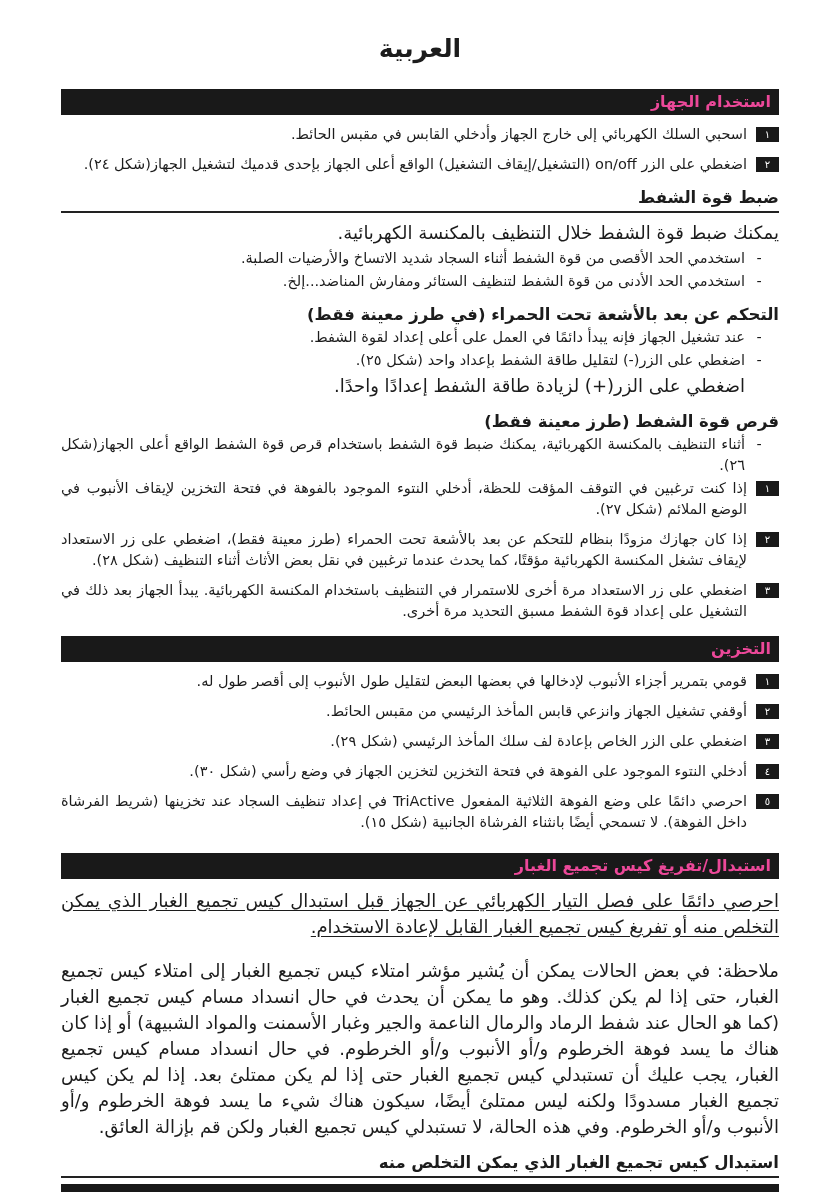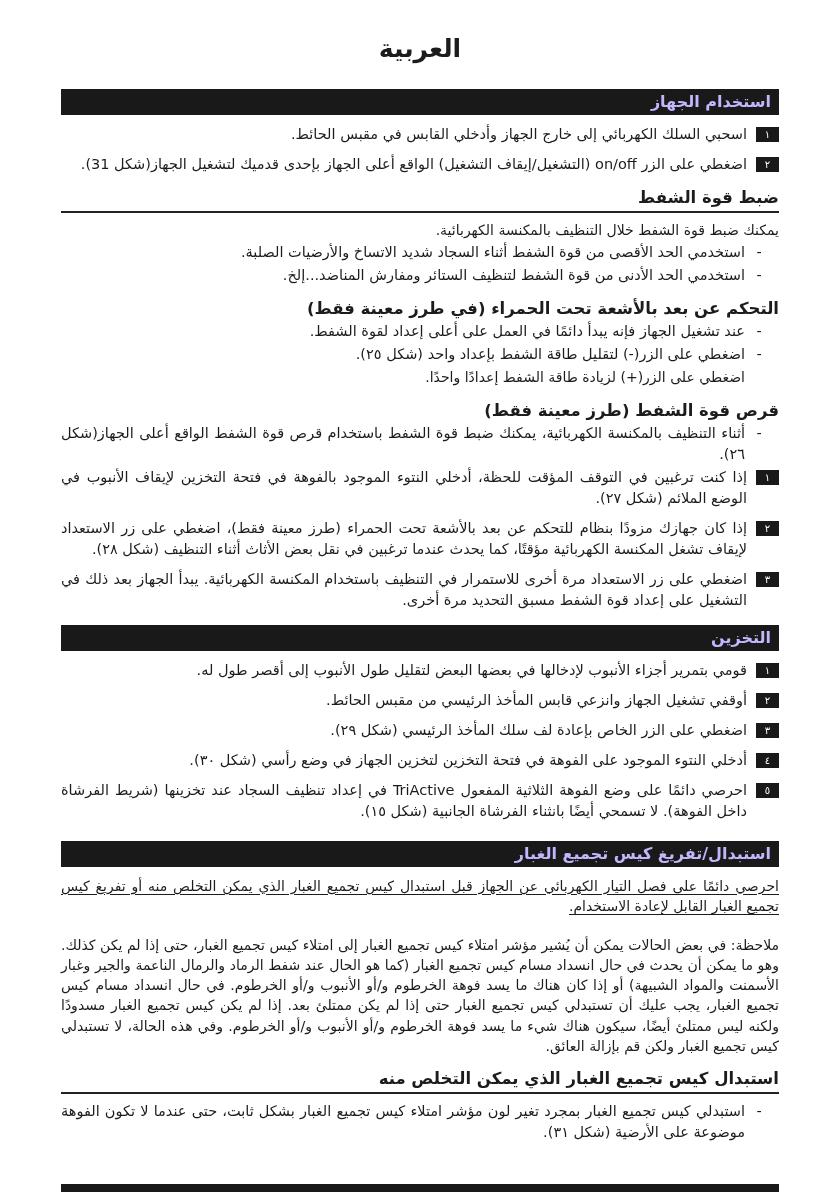--- a/index.html
+++ b/index.html
@@ -17,21 +17,21 @@
   .lang-title {
     font-size: 25px;
     font-weight: bold;
     text-align: center;
     margin: 4px 0 26px 0;
     letter-spacing: 0.5px;
   }
 
   .black-bar {
     background: #191919;
-    color: #c4b5fd;
+    color: #ec4899;
     font-weight: bold;
     font-size: 16px;
     line-height: 26px;
     height: 26px;
     padding: 0 8px;
     margin: 0 0 9px 0;
   }
 
   .step {
     display: flex;
@@ -59,21 +59,21 @@
     font-size: 16.5px;
     margin: 13px 0 3px 0;
   }
   .ruled {
     border-bottom: 2px solid #222222;
     padding-bottom: 4px;
     margin-bottom: 7px;
   }
 
   .body-text {
-    font-size: 14px;
+    font-size: 18px;
     line-height: 1.45;
     text-align: justify;
     margin: 0 0 2px 0;
   }
 
   .dash-item {
     display: flex;
     gap: 8px;
     padding-right: 14px;
     font-size: 14.5px;
@@ -114,21 +114,21 @@
   <h1 class="lang-title">العربية</h1>
 
   <div class="black-bar">استخدام الجهاز</div>
 
   <div class="step">
     <span class="step-num">١</span>
     <span class="step-text">اسحبي السلك الكهربائي إلى خارج الجهاز وأدخلي القابس في مقبس الحائط.</span>
   </div>
   <div class="step">
     <span class="step-num">٢</span>
-    <span class="step-text">اضغطي على الزر on/off (التشغيل/إيقاف التشغيل) الواقع أعلى الجهاز بإحدى قدميك لتشغيل الجهاز(شكل 31).</span>
+    <span class="step-text">اضغطي على الزر on/off (التشغيل/إيقاف التشغيل) الواقع أعلى الجهاز بإحدى قدميك لتشغيل الجهاز(شكل ٢٤).</span>
   </div>
 
   <h2 class="sub-heading ruled">ضبط قوة الشفط</h2>
   <p class="body-text">يمكنك ضبط قوة الشفط خلال التنظيف بالمكنسة الكهربائية.</p>
   <div class="dash-item">
     <span class="dash-marker">-</span>
     <span class="dash-text">استخدمي الحد الأقصى من قوة الشفط أثناء السجاد شديد الاتساخ والأرضيات الصلبة.</span>
   </div>
   <div class="dash-item">
     <span class="dash-marker">-</span>

